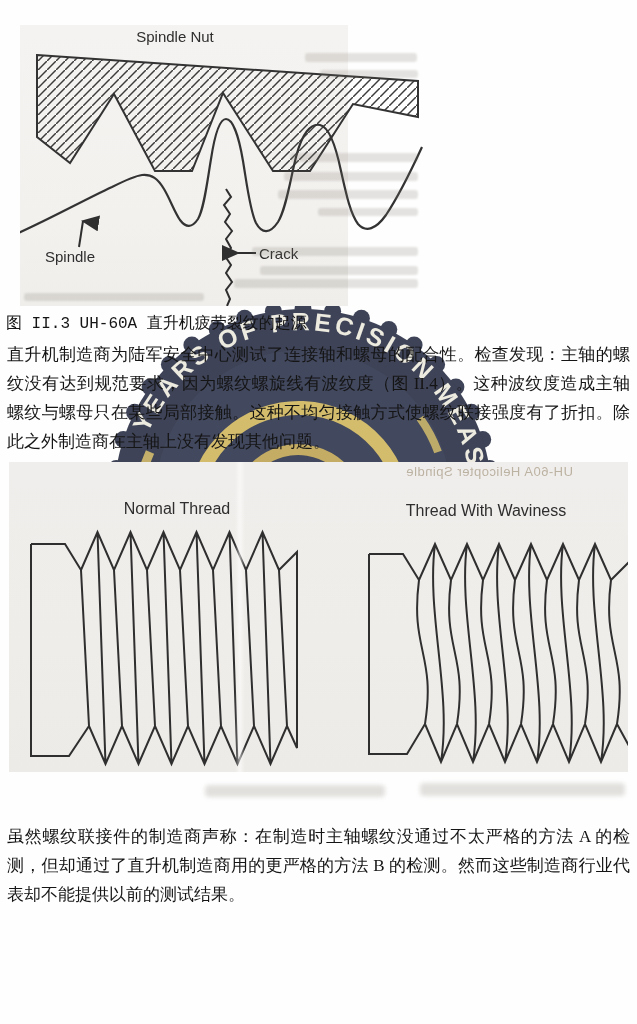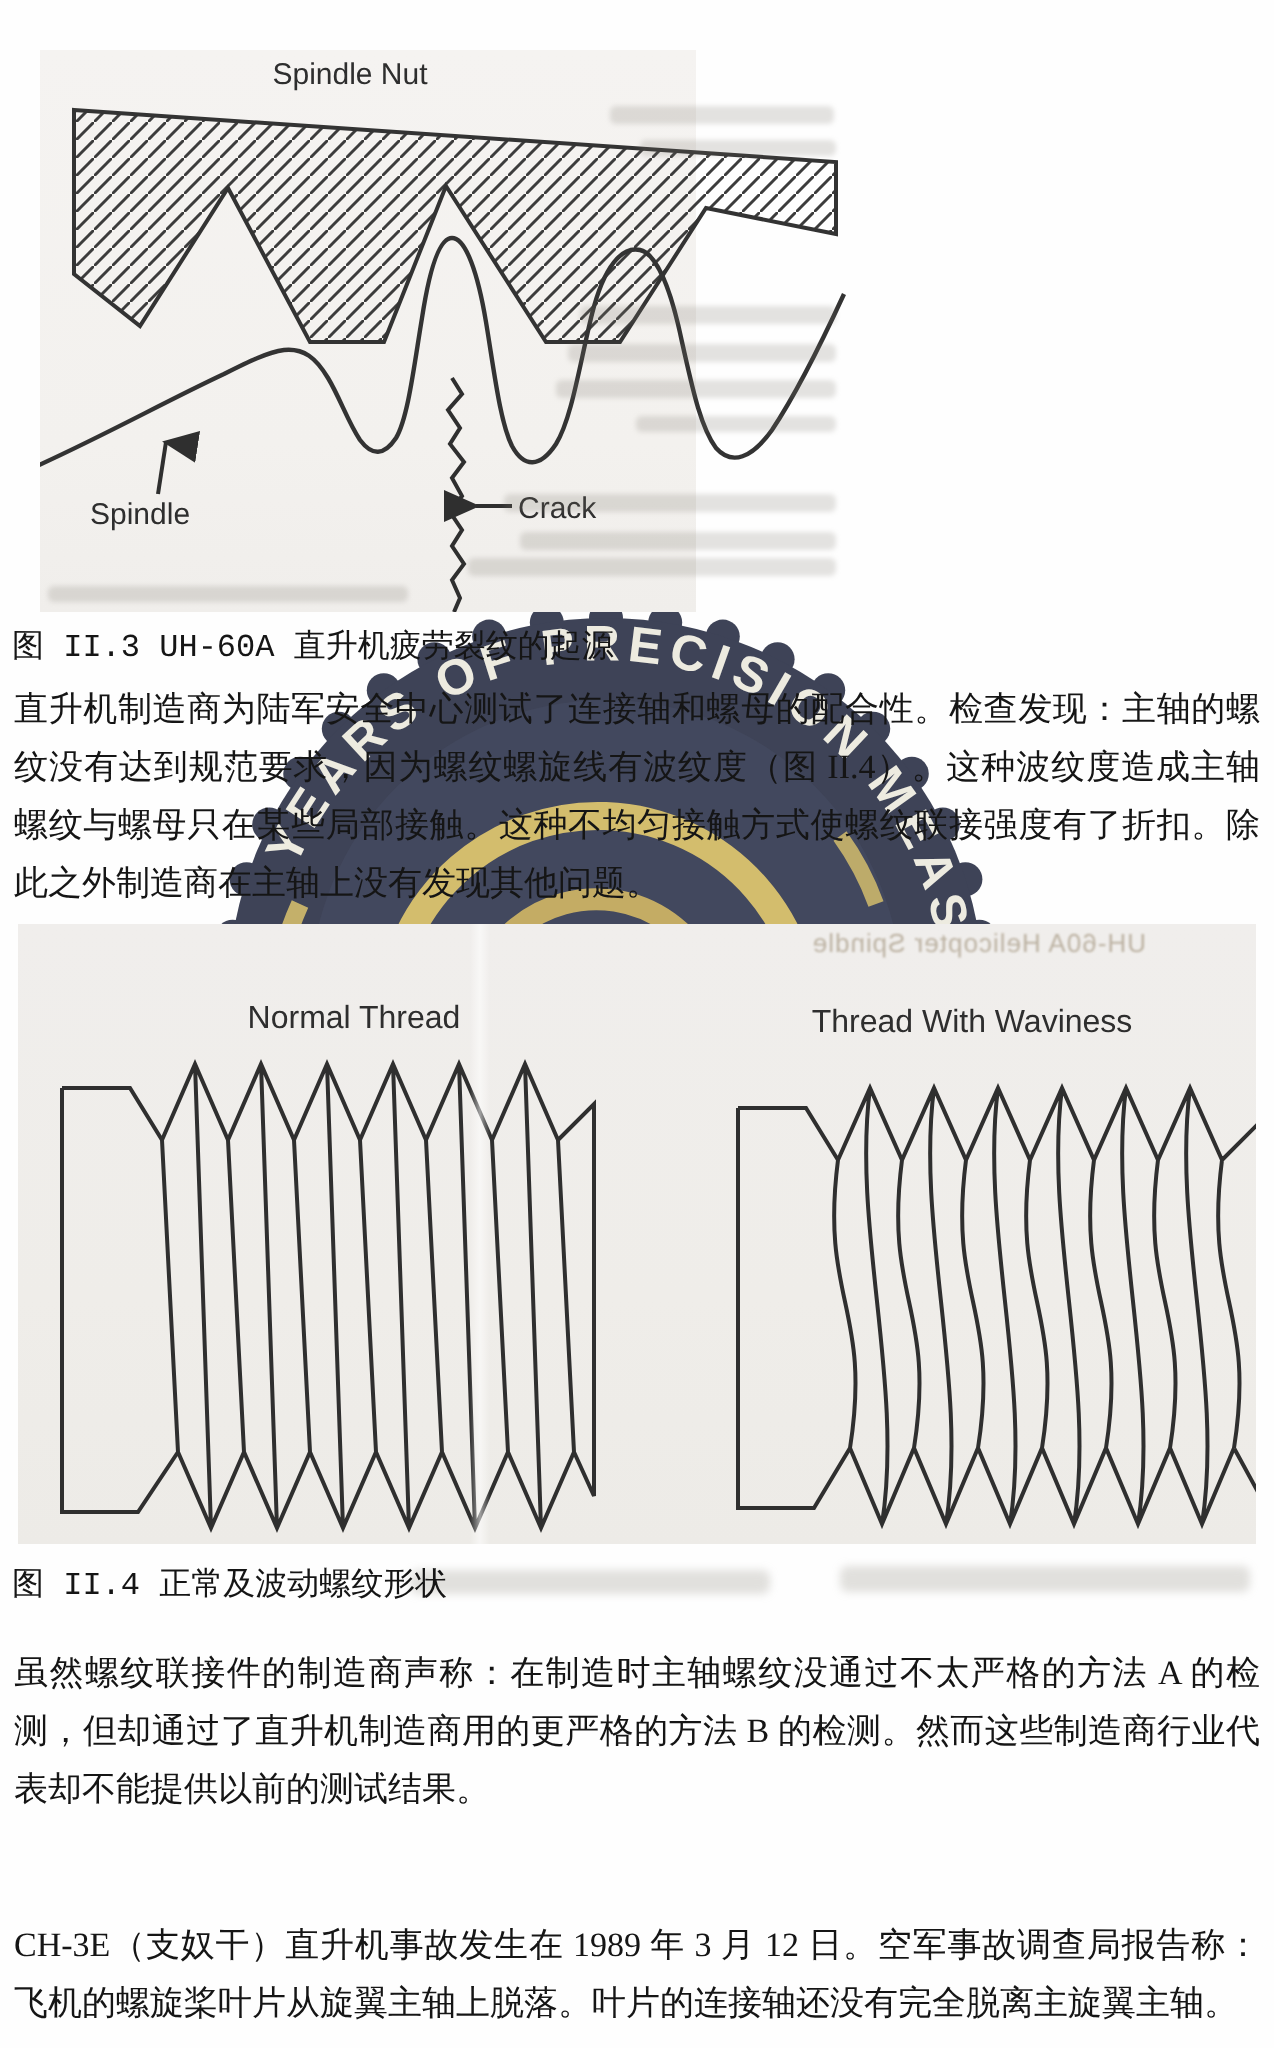--- a/index.html
+++ b/index.html
@@ -155,16 +155,14 @@
           <path d="M360,92 L394,92 L410,118 M360,92 L360,292 L398,292 L416,262 M410,118 L 426,82 L 442,118 L 458,82 L 474,118 L 490,82 L 506,118 L 522,82 L 538,118 L 554,82 L 570,118 L 586,82 L 602,118 M416,262 L 432,300 L 448,262 L 464,300 L 480,262 L 496,300 L 512,262 L 528,300 L 544,262 L 560,300 L 576,262 L 592,300 L 608,262 M602,118 L620,100 L620,284 L608,262 M410,118 C401,188 427,192 416,262 M426,82 C417,152 443,230 432,300 M442,118 C433,188 459,192 448,262 M458,82 C449,152 475,230 464,300 M474,118 C465,188 491,192 480,262 M490,82 C481,152 507,230 496,300 M506,118 C497,188 523,192 512,262 M522,82 C513,152 539,230 528,300 M538,118 C529,188 555,192 544,262 M554,82 C545,152 571,230 560,300 M570,118 C561,188 587,192 576,262 M586,82 C577,152 603,230 592,300 M602,118 C593,188 619,192 608,262 "></path>
         </g>
     </svg>
   </div>
 
   <div class="smudge" style="left:205px;top:785px;width:180px;height:12px;"></div>
   <div class="smudge" style="left:420px;top:783px;width:205px;height:13px;"></div>
 
   <div class="caption textlayer" id="caption1">图 II.3 UH-60A 直升机疲劳裂纹的起源</div>
   <div class="para textlayer" id="para1">直升机制造商为陆军安全中心测试了连接轴和螺母的配合性。检查发现：主轴的螺纹没有达到规范要求，因为螺纹螺旋线有波纹度（图 II.4）。这种波纹度造成主轴螺纹与螺母只在某些局部接触。这种不均匀接触方式使螺纹联接强度有了折扣。除此之外制造商在主轴上没有发现其他问题。</div>
-  <div class="caption textlayer" id="caption2">图 II.4  正常及波动螺纹形状</div>
   <div class="para textlayer" id="para2">虽然螺纹联接件的制造商声称：在制造时主轴螺纹没通过不太严格的方法 A 的检测，但却通过了直升机制造商用的更严格的方法 B 的检测。然而这些制造商行业代表却不能提供以前的测试结果。</div>
-  <div class="para textlayer" id="para3">CH-3E（支奴干）直升机事故发生在 1989 年 3 月 12 日。空军事故调查局报告称：飞机的螺旋桨叶片从旋翼主轴上脱落。叶片的连接轴还没有完全脱离主旋翼主轴。</div>
 </div>
 
 </body></html>

